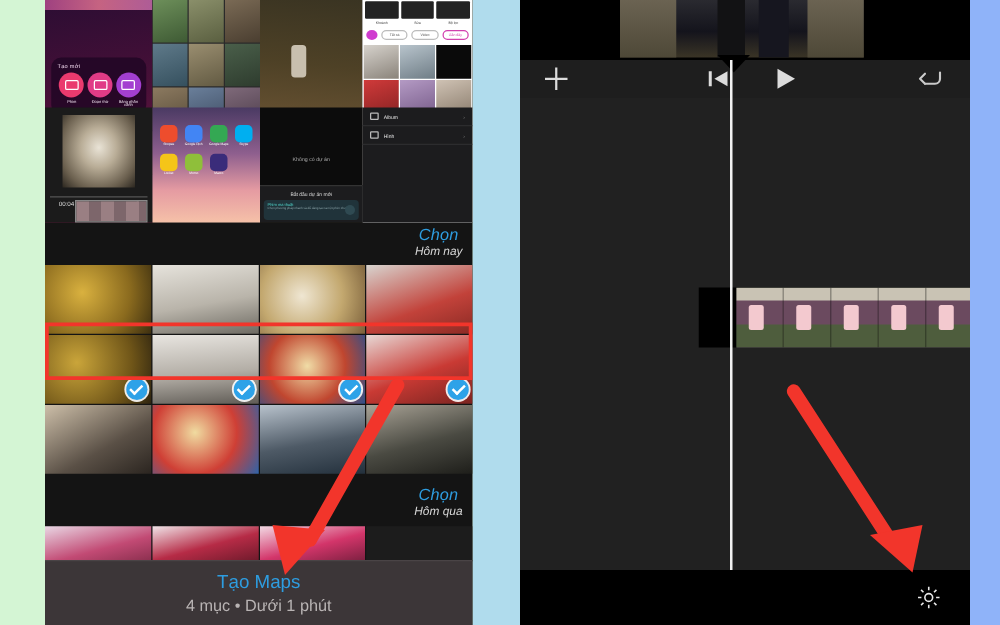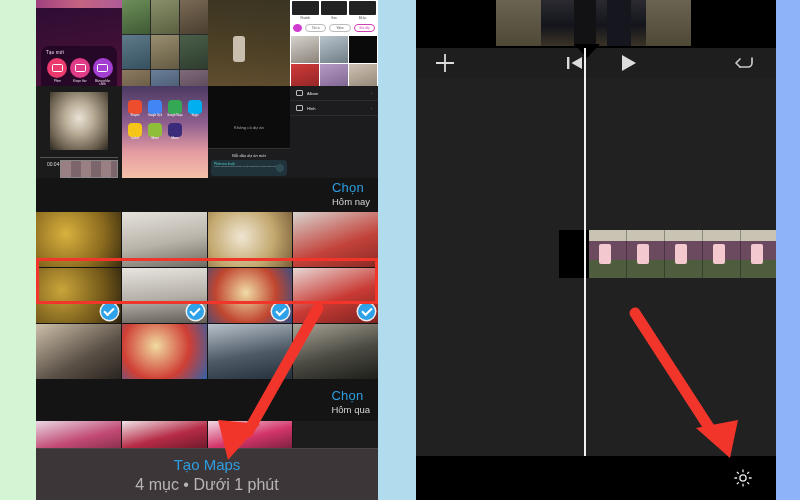--- a/index.html
+++ b/index.html
@@ -94,21 +94,21 @@
   .c2c-card i { font-size:2.4px; color:#8fa8ad; display:block; line-height:1.2; font-style:normal; }
   .c2c-card u { position:absolute; right:3px; top:4px; width:8px; height:8px; border-radius:50%;
     background:#2f4a52; text-decoration:none; }
   .c2d { width:88px; background:#1c1c1e; position:relative; }
   .menu-item { display:flex; align-items:center; gap:4px; padding:4px 6px; font-size:4px; color:#e6e6e6;
     border-bottom:.4px solid #2c2c2e; }
   .menu-item .mi-ico { width:7px; height:6px; border:.6px solid #bbb; border-radius:1px; flex:0 0 7px; }
   .menu-item .mi-ch { margin-left:auto; color:#7a7a7a; font-size:4px; }
 
   
-  .sect-head { position:absolute; right:8px; text-align:left; }
+  .sect-head { position:absolute; right:8px; text-align:center;font-style:italic; }
   .sect-head .sel { color:#2e9de0; font-size:13px; letter-spacing:.2px; }
   .sect-head .day { color:#d6d6d6; font-size:9.5px; margin-top:1px; }
 
   
   .pgrid { position:absolute; left:0; width:342px; display:grid;
     grid-template-columns:repeat(4,1fr); gap:1px; }
   .pgrid .cell { width:100%; height:100%; position:relative; overflow:hidden; }
   .chk { position:absolute; right:3px; bottom:3px; width:17px; height:17px; border-radius:50%;
     background:#2ea2e8; box-shadow:0 0 0 1.5px rgba(255,255,255,.9);
     display:flex; align-items:center; justify-content:center; }
@@ -117,21 +117,21 @@
 
   
   #red-box { position:absolute; left:36px; top:258px; width:342px; height:46px;
     border:3px solid #f2352b; pointer-events:none; }
 
   
   #create-bar { position:absolute; left:0; bottom:0; width:342px; height:52px;
     background:#3c3638; display:flex; flex-direction:column; align-items:center; justify-content:center;
     border-top:.5px solid #4a4446; }
   #create-bar .cm-title { color:#2e9de0; font-size:15px; }
-  #create-bar .cm-sub { color:#b9b4b4; font-size:16px; margin-top:3px; }
+  #create-bar .cm-sub { color:#b9b4b4; font-size:13px; margin-top:3px; }
 
   
   #right-phone { position:absolute; left:416px; top:0; width:360px; height:500px;
     background:#1c1c1c; overflow:hidden; }
   #preview { position:absolute; left:0; top:0; width:360px; height:48px; background:#000; }
   #preview .frame { position:absolute; left:80px; top:0; width:195px; height:46px;
     background:linear-gradient(180deg,#2a2a30 0%,#14141c 55%,#3a3426 100%); }
   #preview .frame:before { content:''; position:absolute; left:0; top:0; width:45px; height:100%;
     background:linear-gradient(180deg,#6b6352,#4e4837); }
   #preview .frame:after { content:''; position:absolute; right:0; top:0; width:45px; height:100%;

